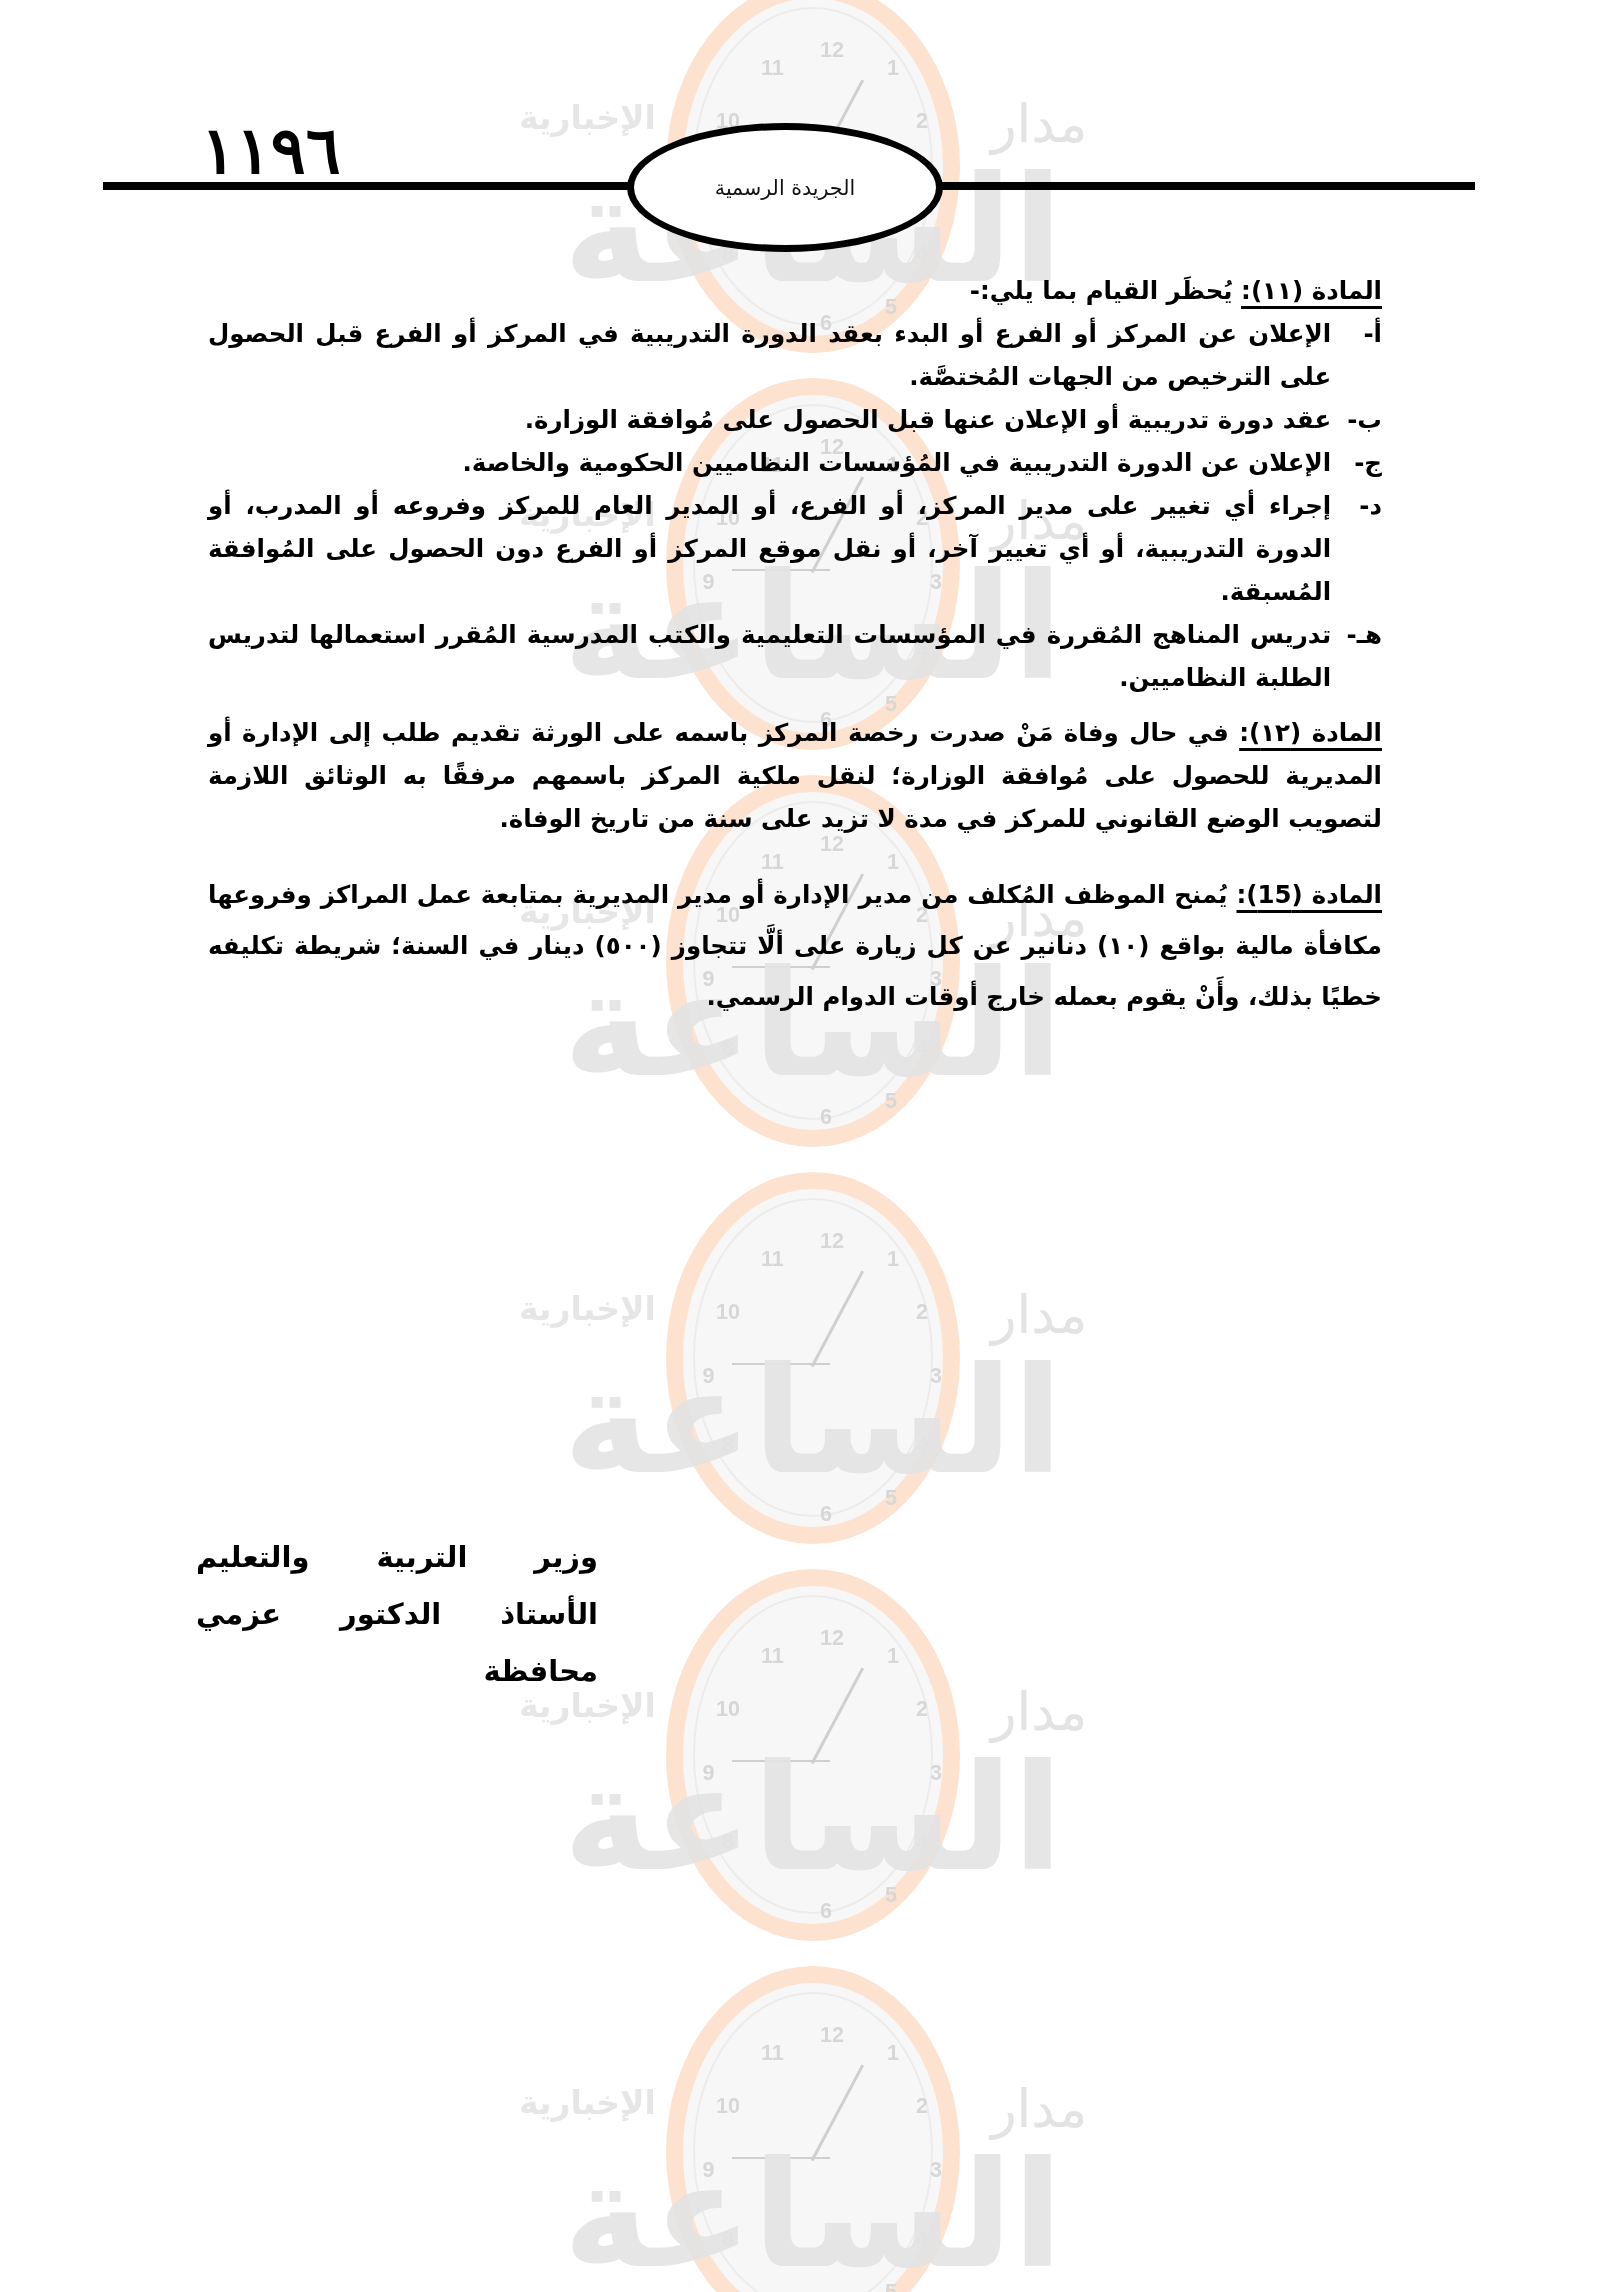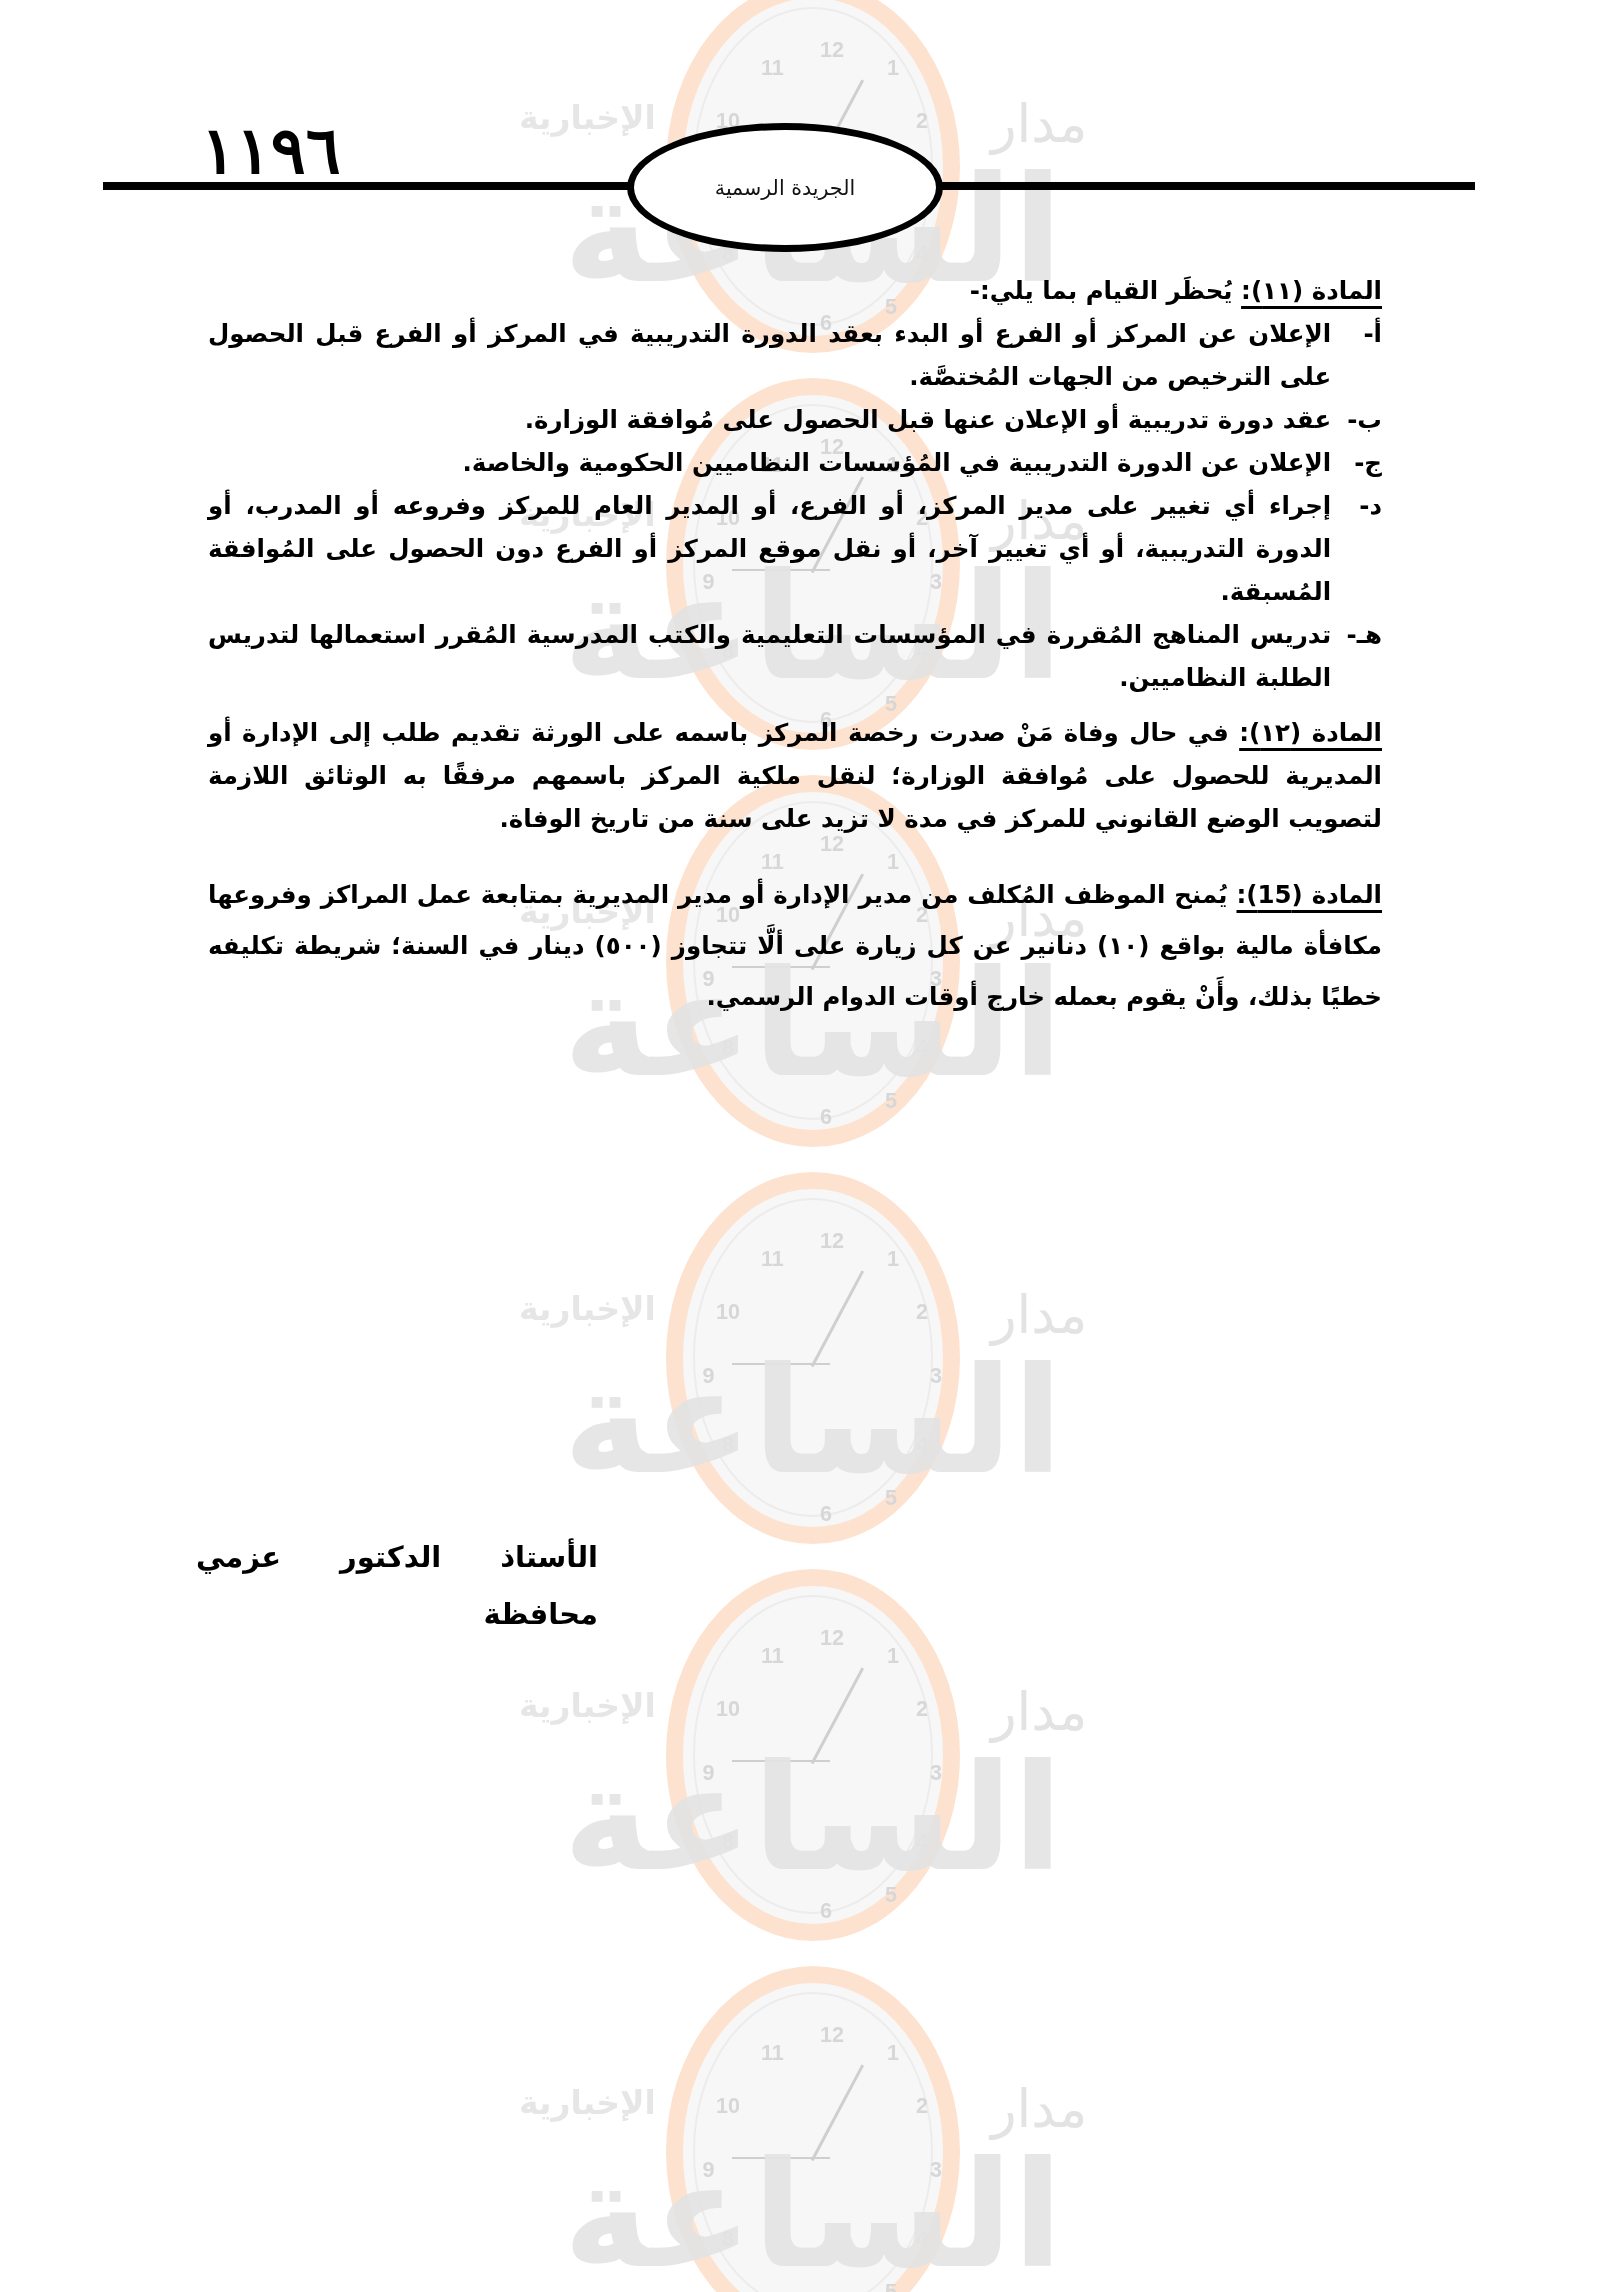--- a/index.html
+++ b/index.html
@@ -370,15 +370,16 @@
 
 
   <div class="article" id="art14">
     <span class="article-head">المادة (15):</span>
     <span>يُمنح الموظف المُكلف من مدير الإدارة أو مدير المديرية بمتابعة عمل المراكز وفروعها مكافأة مالية بواقع (١٠) دنانير عن كل زيارة على ألَّا تتجاوز (٥٠٠) دينار في السنة؛ شريطة تكليفه خطيًا بذلك، وأَنْ يقوم بعمله خارج أوقات الدوام الرسمي.</span>
   </div>
 
 </div>
 
 <div class="signature">
+  <div>وزير التربية والتعليم</div>
   <div>الأستاذ الدكتور عزمي محافظة</div>
 </div>
 
 
 </body></html>

